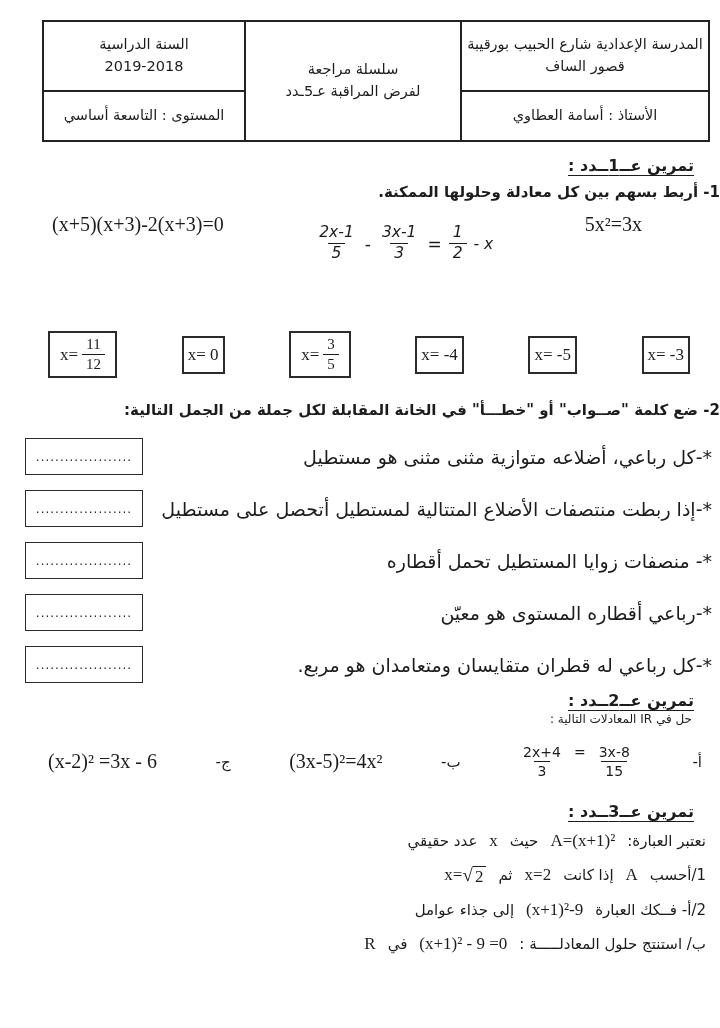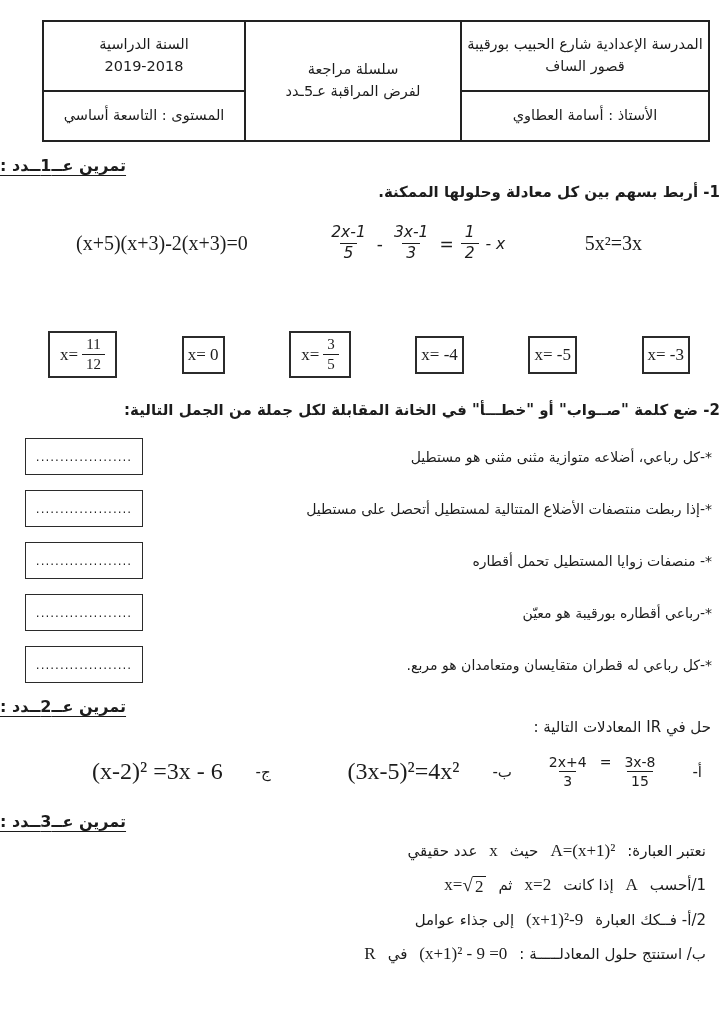--- a/index.html
+++ b/index.html
@@ -14,68 +14,68 @@
   table.hdr td {
     border:2px solid #222; text-align:center; vertical-align:middle;
     padding:12px 4px; font-size:14.5px; line-height:1.5;
   }
   tr.r1 { height:54px; } tr.r2 { height:50px; }
   
   .ex-title {
     font-weight:bold; font-size:16px; padding-left:12px; text-align:left;
     text-decoration:underline; text-underline-offset:4px;
   }
-  .ex-title.rt { padding-right:26px; padding-left:0; }
+  .ex-title.rt { text-align:right; padding-right:26px; padding-left:0; }
   .qline { font-weight:bold; font-size:15px; margin-top:8px; }
-  .plain { font-weight:normal; font-size:15px; padding-right:9px; margin-top:2px; }
+  .plain { font-weight:normal; font-size:12px; padding-right:28px; margin-top:2px; }
   .frac { display:inline-flex; flex-direction:column; align-items:center; line-height:1.15; }
   .frac .den { border-top:1.6px solid #1c1c1c; padding:1px 4px 0 4px; }
   .frac .num { padding:0 4px 1px 4px; }
   
   .eqrow1 {
-    direction:ltr; display:flex; justify-content:space-between; align-items:center;
-    padding:0 78px 0 76px; margin-top:12px; height:62px;
+    direction:ltr; display:flex; justify-content:space-between; 
+    padding:0 78px 0 52px; margin-top:12px; height:62px;
   }
   .eq-big { font-family:"Liberation Serif", serif; font-size:20px; }
   .eqmid { display:inline-flex; align-items:center; gap:7px; font-style:italic;
            font-family:"DejaVu Sans", sans-serif; font-size:15.5px; }
   .eqmid .op { font-style:normal; font-size:17px; }
   
   .ansrow {
     direction:ltr; display:flex; justify-content:space-between; align-items:center;
     padding:0 30px 0 48px; margin-top:50px; height:60px;
     font-family:"Liberation Serif", serif; font-size:17px;
   }
   .ansbox { border:2px solid #2b2b2b; padding:7px 4px; display:flex;
             align-items:center; gap:4px; background:#fff; }
   .ansbox.tall { padding:3px 10px; }
   .ansbox .frac { font-size:15px; }
   
   .strow { display:flex; align-items:center; justify-content:space-between;
            margin:0 8px 0 25px; height:52px; }
   .strow.first { margin-top:12px; }
-  .sttext { font-size:14px; }
+  .sttext { font-size:19px; }
   .stbox { width:118px; height:37px; border:1.7px solid #2b2b2b; display:flex;
            align-items:center; justify-content:center; direction:ltr;
            font-size:12px; letter-spacing:1px; color:#222; overflow:hidden; }
   
   .eqrow2 { display:flex; justify-content:space-between; align-items:center;
             padding:0 18px 0 48px; margin-top:4px; height:64px; }
   .lbl { font-size:15px; }
   .fraceq { display:inline-flex; align-items:flex-start; gap:9px; direction:ltr;
             font-family:"DejaVu Sans", sans-serif; font-size:14px; }
-  .expr { direction:ltr; unicode-bidi:isolate; font-family:"Liberation Serif", serif; font-size:24px;margin-left:44px; }
+  .expr { direction:ltr; unicode-bidi:isolate; font-family:"Liberation Serif", serif; font-size:20px; }
   
   .ex3line { display:flex; align-items:center; gap:12px; padding-right:14px; font-size:15px; }
   .m { direction:ltr; unicode-bidi:isolate; font-family:"Liberation Serif", serif; font-size:17px; }
   .sqrtgrp { direction:ltr; display:inline-flex; align-items:flex-start;
              font-family:"Liberation Serif", serif; font-size:17px; }
   .radical { font-size:19px; line-height:1; }
   .radicand { border-top:1.5px solid #1c1c1c; padding:1px 3px 0 2px; margin-top:1px; line-height:1.1; }
-  .mt6{margin-top:6px;} .mt8{margin-top:8px;} .mt10{margin-top:10px;} .mt14{margin-top:14px;} .mt16{margin-top:16px;}
+  .mt6{} .mt8{margin-top:8px;} .mt10{margin-top:10px;} .mt14{margin-top:14px;} .mt16{margin-top:16px;}
 </style>
 </head>
 <body>
 
 <div class="page">
 
   <table class="hdr">
     <colgroup>
         <col style="width:248px">
         <col style="width:216px">
@@ -162,21 +162,21 @@
   </div>
   <div class="strow">
     <span class="sttext">*-إذا ربطت منتصفات الأضلاع المتتالية لمستطيل أتحصل على مستطيل</span>
     <span class="stbox">....................</span>
   </div>
   <div class="strow">
     <span class="sttext">*- منصفات زوايا المستطيل تحمل أقطاره</span>
     <span class="stbox">....................</span>
   </div>
   <div class="strow">
-    <span class="sttext">*-رباعي أقطاره بورقيبة هو معيّن</span>
+    <span class="sttext">*-رباعي أقطاره المستوى هو معيّن</span>
     <span class="stbox">....................</span>
   </div>
   <div class="strow">
     <span class="sttext">*-كل رباعي له قطران متقايسان ومتعامدان هو مربع.</span>
     <span class="stbox">....................</span>
   </div>
 
   <div class="ex-title rt mt6">تمرين عــ2ــدد :</div>
   <div class="plain">حل في IR المعادلات التالية :</div>
 

